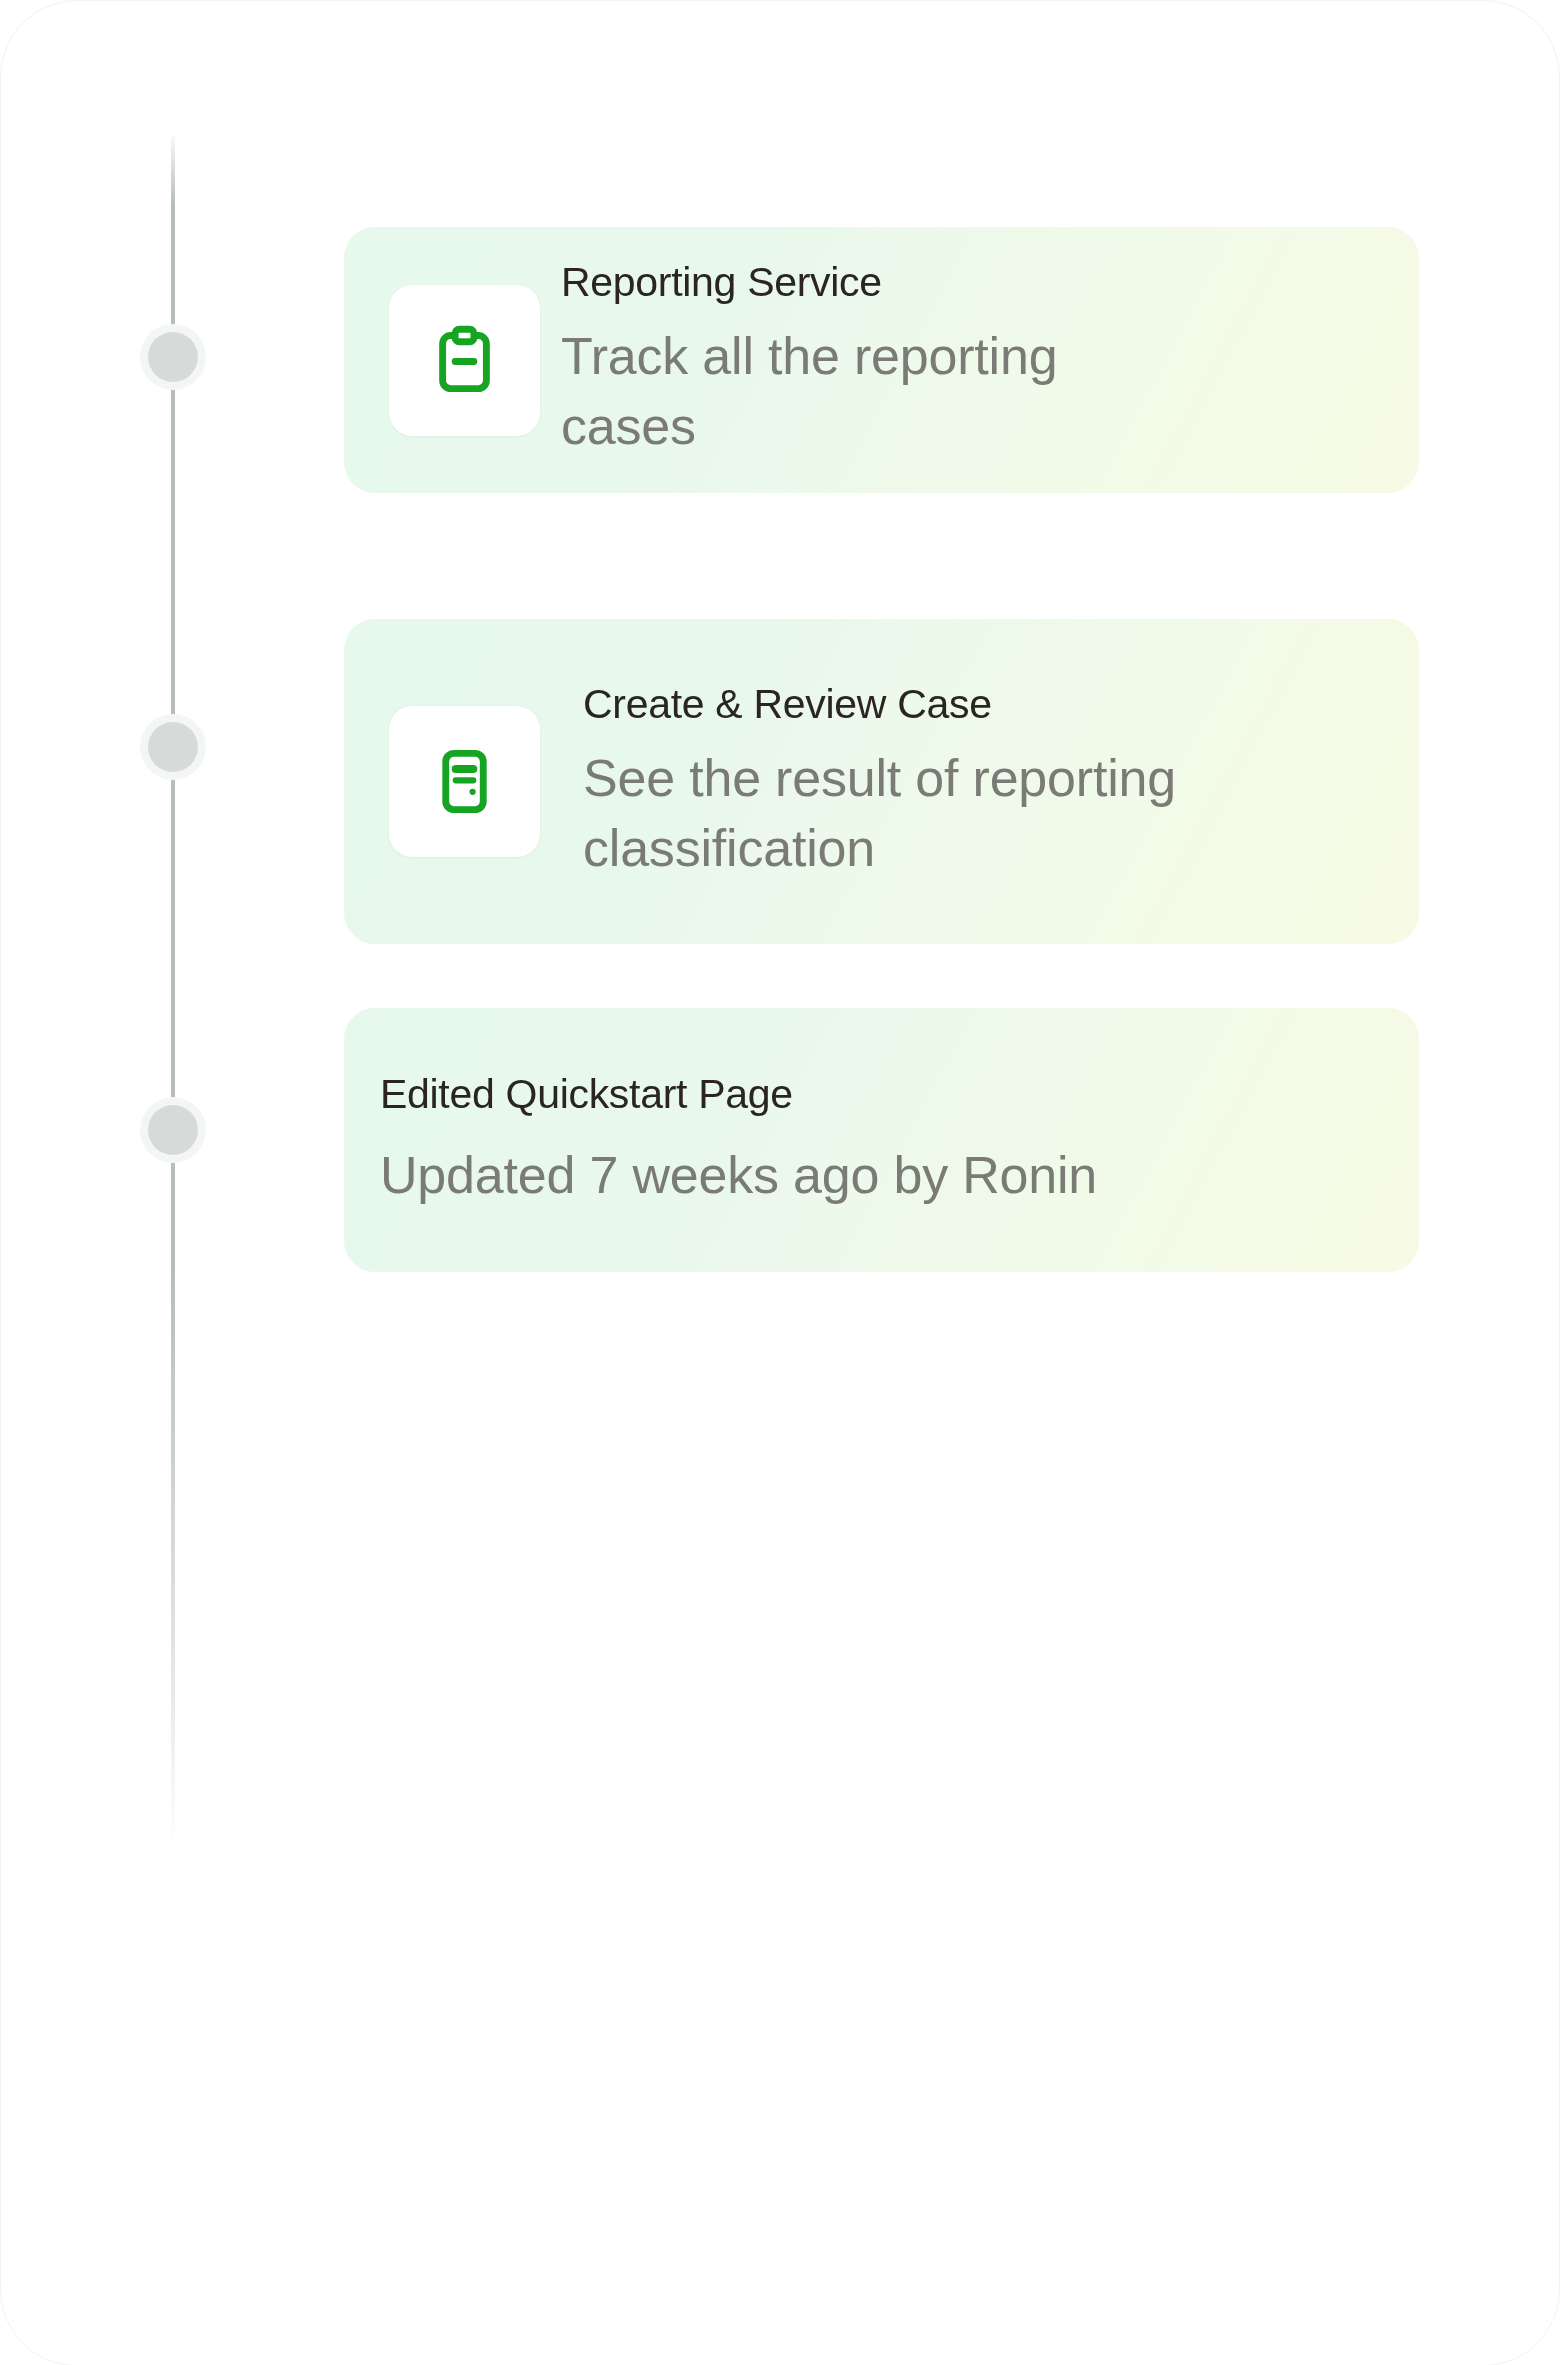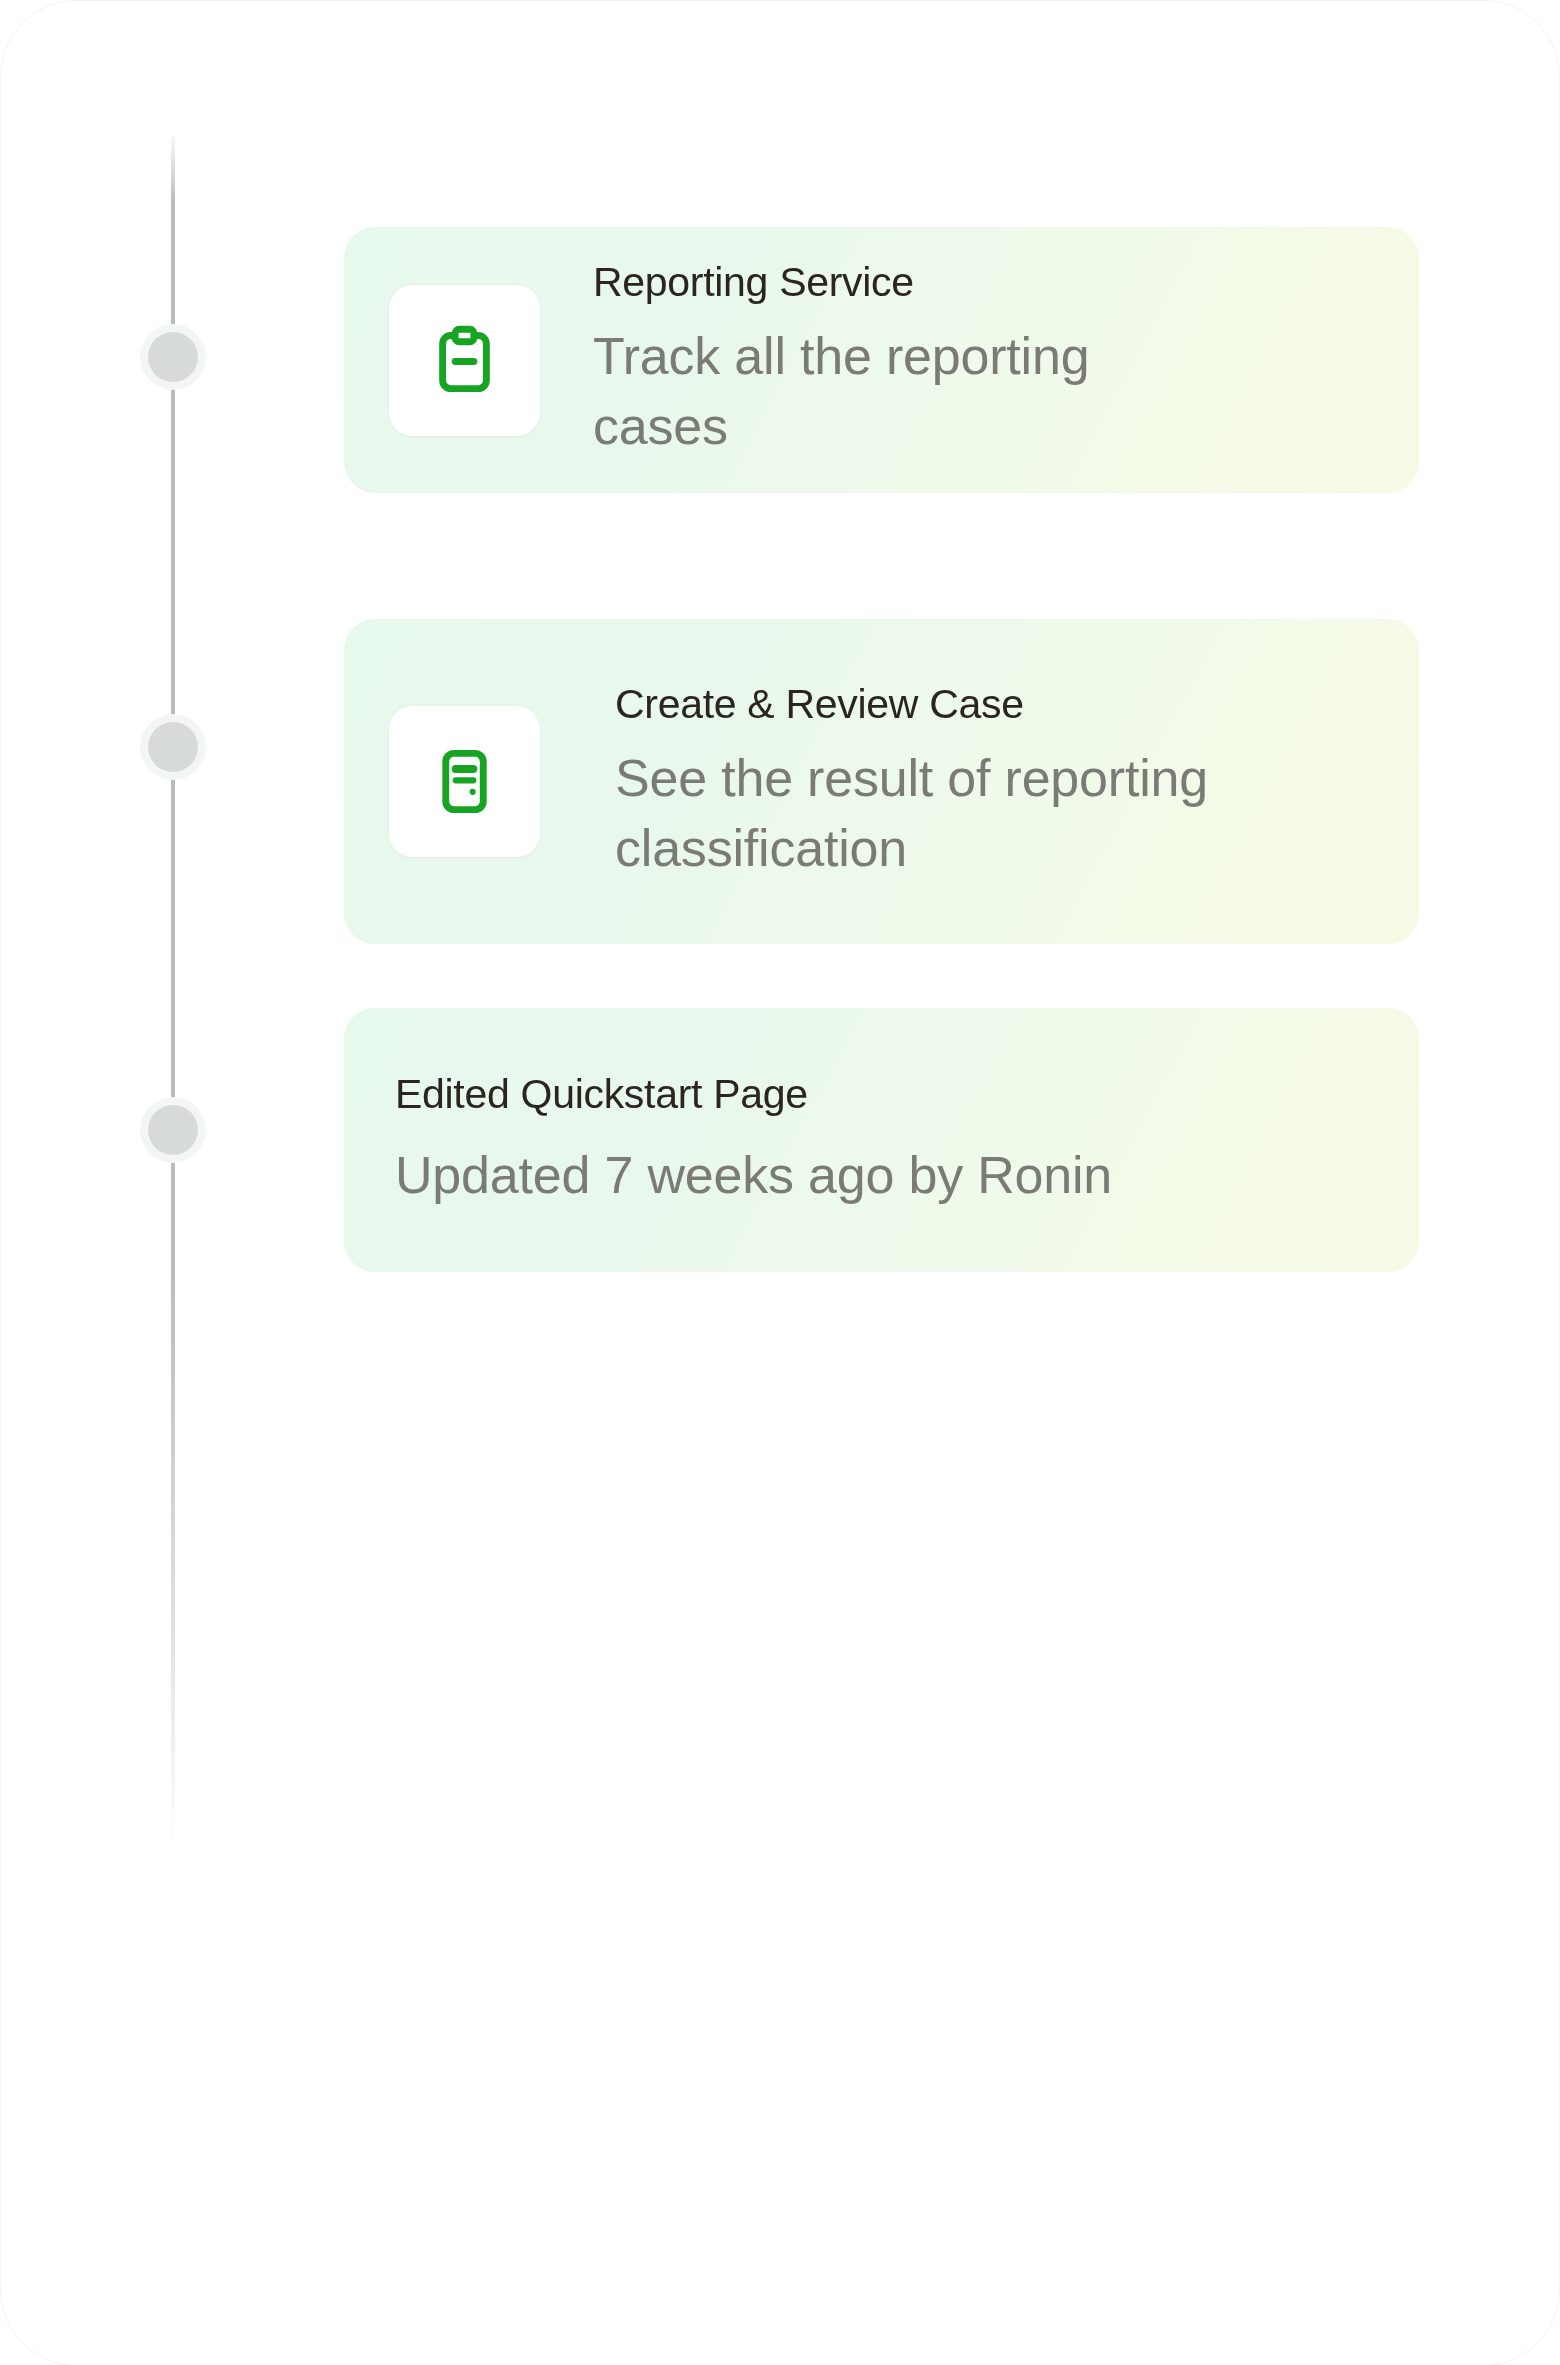--- a/index.html
+++ b/index.html
@@ -58,36 +58,36 @@
     left: 343px;
     width: 1075px;
     border-radius: 31px;
     background: linear-gradient(118deg, #e7f8ec 0%, #e9f8ec 34%, #f0faea 64%, #f7fae4 100%);
     display: flex;
     align-items: center;
   }
 
   .card-1 { top: 226px; height: 266px; padding: 0 0 0 45px; }
   .card-2 { top: 618px; height: 325px; padding: 0 0 0 45px; gap: 22px; }
-  .card-3 { top: 1007px; height: 264px; padding: 0 0 0 51px; flex-direction: column; justify-content: center; align-items: flex-start; }
+  .card-3 { top: 1007px; height: 264px; padding: 0 0 0 36px; flex-direction: column; justify-content: center; align-items: flex-start; }
 
   .icon-tile {
     flex: 0 0 auto;
     width: 151px;
     height: 151px;
     border-radius: 23.4px;
     background: #ffffff;
     display: flex;
     align-items: center;
     justify-content: center;
     box-shadow: 0 0.9px 2.7px rgba(16,40,24,0.05);
   }
 
   .card-text {
-    margin-left: 53px;
+    margin-left: 21px;
     display: flex;
     flex-direction: column;
     justify-content: center;
   }
 
   .card-title {
     font-size: 41px;
     font-weight: 400;
     color: #2b2520;
     letter-spacing: -0.3px;

